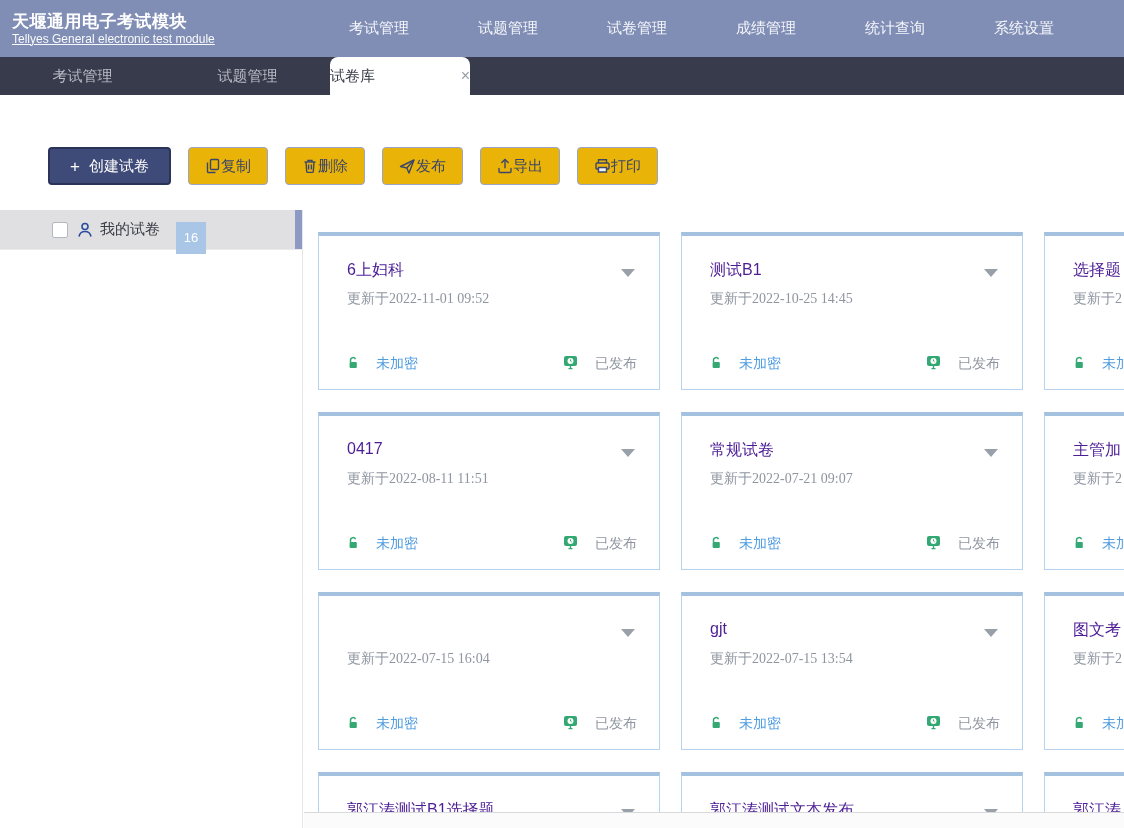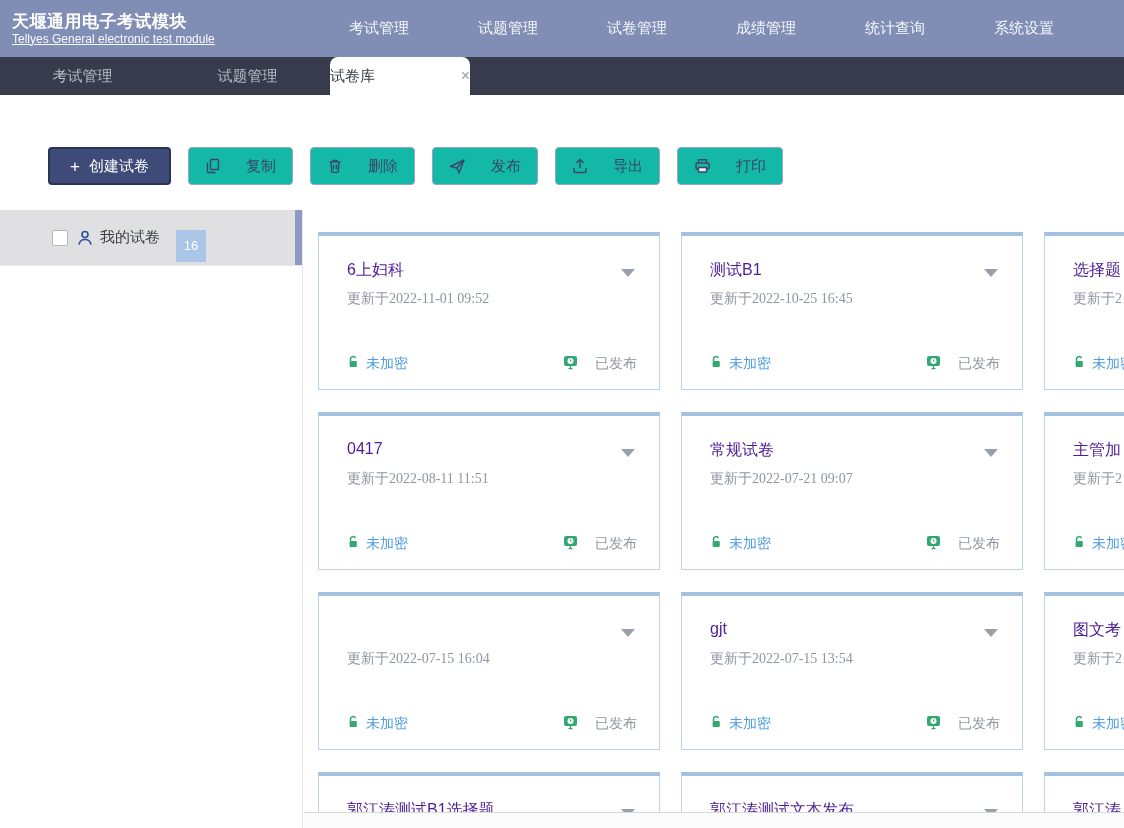--- a/index.html
+++ b/index.html
@@ -45,31 +45,31 @@
   .btn {
     height:38px; border-radius:4px; font-size:15px;
     display:flex; align-items:center; cursor:pointer; white-space:nowrap;
   }
   .btn-primary {
     background:#3E4A78; border:2px solid #2b3458; color:#ffffff;
     padding:0 20px; gap:9px;
   }
   .btn-primary .plus { font-size:17px; line-height:1; }
   .btn-secondary {
-    background:#14b8a6; border:1px solid #98A4C8; color:#3C4669;
-    padding:0 16px; gap:25px;
+    background:#eab308; border:1px solid #98A4C8; color:#3C4669;
+    padding:0 16px; gap:0;
   }
   .btn-secondary svg { display:block; }
   
   .sidebar {
     position:absolute; top:115px; left:0; width:303px; height:618px;
     border-right:1px solid #e4e6ea;
   }
   .side-item {
-    position:relative; height:56px; display:flex; align-items:center;
+    position:relative; height:40px; display:flex; align-items:center;
     padding-left:52px; border-bottom:1px solid #ebebee; background:#ffffff; cursor:pointer;
   }
   .side-item.selected { background:#E0E0E3; }
   .side-item.selected::after {
     content:""; position:absolute; right:0; top:0; width:7px; height:100%;
     background:#8D9AC4;
   }
   .checkbox {
     width:16px; height:16px; border:1px solid #b3b7c0; border-radius:2px;
     background:#ffffff; margin-right:8px; cursor:pointer; flex:none;
@@ -100,21 +100,21 @@
     border-left:7px solid transparent; border-right:7px solid transparent;
     border-top:8px solid #9aa0a9;
   }
   .card-updated {
     position:absolute; left:28px; top:54px; font-size:14px; color:#8F95A0; white-space:nowrap;font-family:Liberation Serif, serif;
   }
   .card-footer {
     position:absolute; left:28px; right:22px; bottom:16px;
     display:flex; justify-content:space-between; align-items:center;
   }
-  .encrypt { display:flex; align-items:flex-start; gap:5px; font-size:14px; color:#4F9CE1; }
+  .encrypt { display:flex; align-items:center; gap:15px; font-size:14px; color:#4F9CE1; }
   .status  { display:flex; align-items:center; gap:17px; font-size:14px; color:#8F95A0; }
   
   .bottom-strip {
     position:absolute; top:717px; left:304px; width:820px; height:16px;
     background:#fbfbfc; border-top:1px solid #d9dadc;
   }
 </style>
 </head>
 <body>
 
@@ -236,21 +236,21 @@
                 <path d="M7.5 11v2M5.5 13.6h4" stroke="#34A873" stroke-width="1.4"></path>
               </svg></span>
             <span>已发布</span>
           </span>
       </div>
     </div>
 
     <div class="card">
       <div class="card-title">测试B1</div>
       <div class="caret"></div>
-      <div class="card-updated">更新于2022-10-25 16:45</div>
+      <div class="card-updated">更新于2022-10-25 14:45</div>
       <div class="card-footer">
         <span class="encrypt">
             <span><svg width="14" height="14" viewBox="0 0 14 14">
                 <path d="M3.5 6V4.2a2.6 2.6 0 0 1 5-1" fill="none" stroke="#34A873" stroke-width="1.5"></path>
                 <rect x="2.6" y="6" width="7.2" height="6" rx="1" fill="#34A873"></rect>
               </svg></span>
             <span>未加密</span>
           </span>
         <span class="status">
             <span><svg width="15" height="15" viewBox="0 0 15 15">

